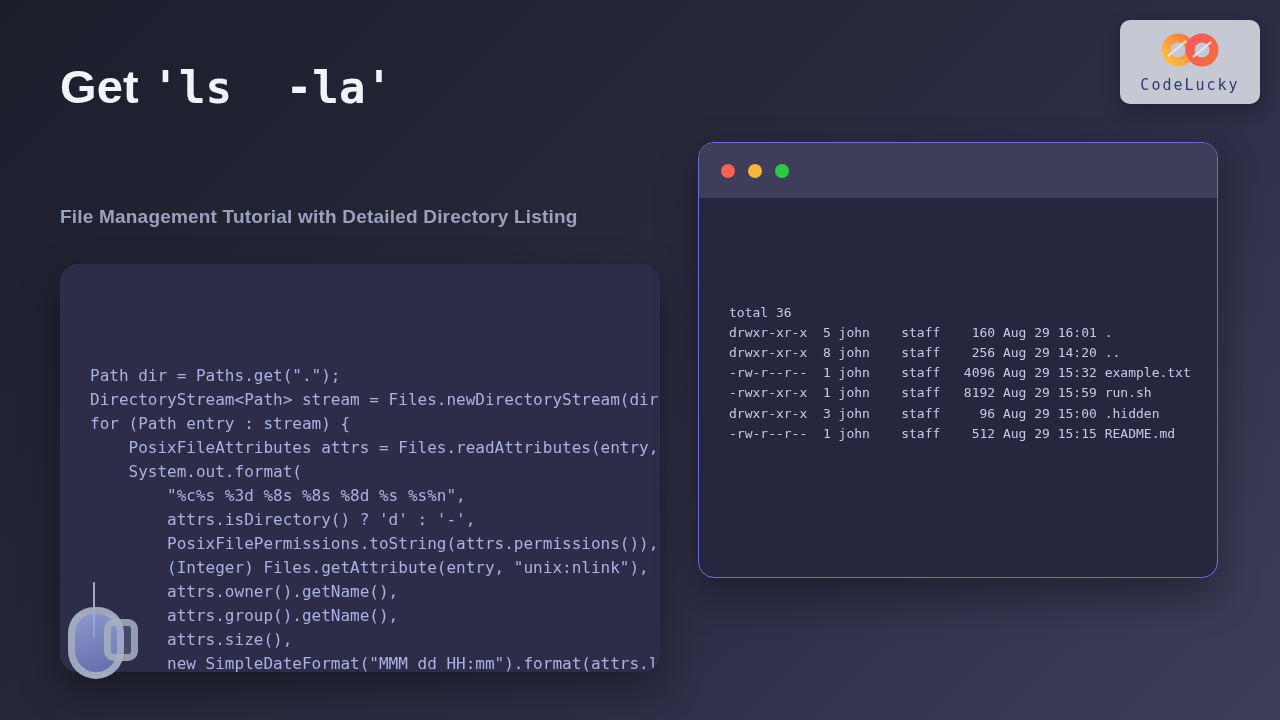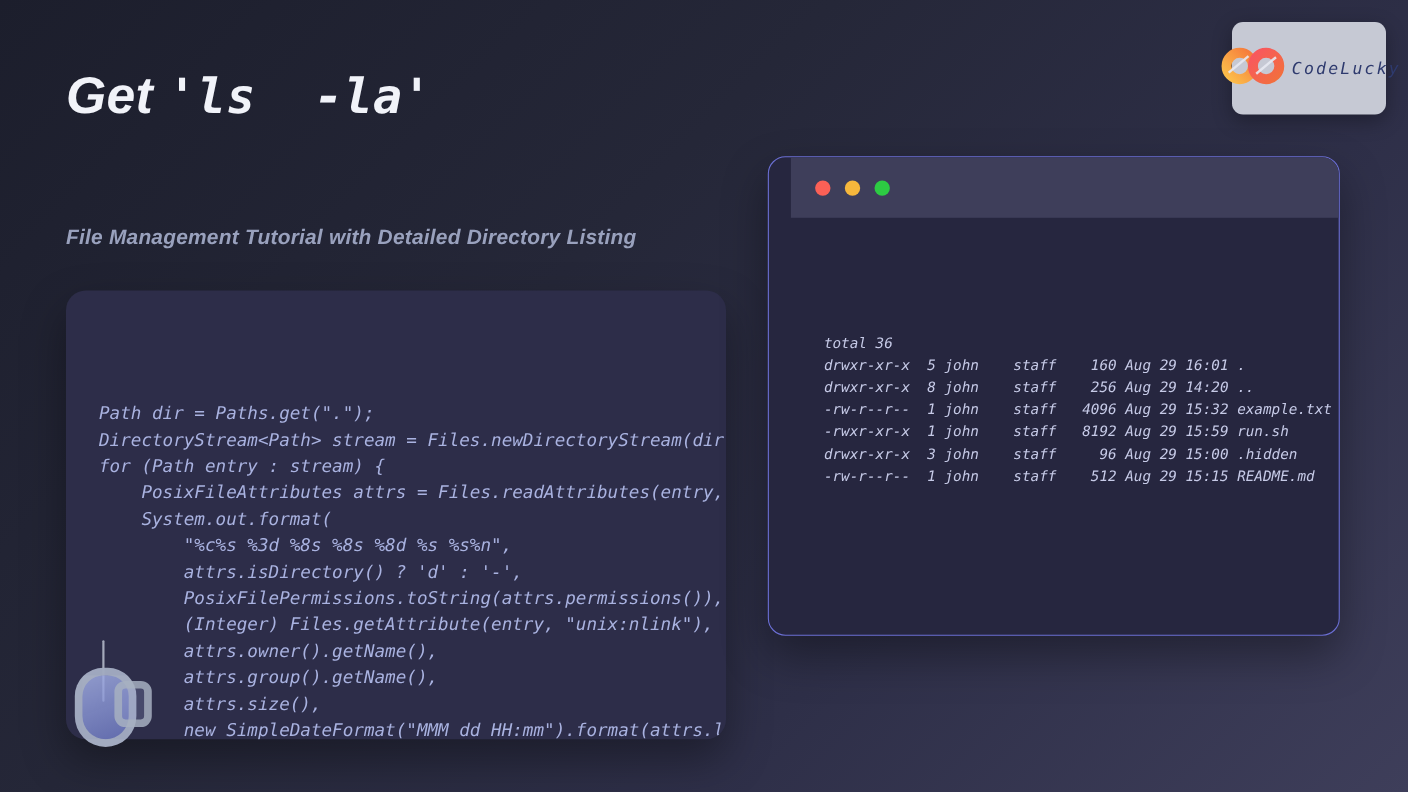--- a/index.html
+++ b/index.html
@@ -1,42 +1,42 @@
 <!DOCTYPE html>
 <html><head>
 <meta charset="utf-8">
 <style>
   html,body{margin:0;padding:0;}
   body{
     width:1280px;height:720px;overflow:hidden;position:relative;
     background:linear-gradient(135deg,#1c1e2c 0%,#252738 38%,#2e2f48 68%,#3e3e5a 100%);
     font-family:"Liberation Sans",sans-serif;
   }
-  .abs{position:absolute;font-style:italic;}
+  .abs{position:absolute;}
 
   
   .title{
     left:60px;top:30px;width:620px;
     color:#f1f3f9;font-size:47px;font-weight:700;line-height:52px;
     letter-spacing:.2px;
   }
   .title .mono{
     font-family:"DejaVu Sans Mono","Liberation Mono",monospace;
     font-size:44px;white-space:pre;
   }
   .subtitle{
     left:60px;top:206px;width:640px;
     color:#99a1bd;font-size:19px;font-weight:700;letter-spacing:.2px;
   }
 
   
   .logo-badge{
     left:1120px;top:20px;width:140px;height:84px;border-radius:10px;
     background:#c6c9d4;box-shadow:0 6px 18px rgba(0,0,0,.30);
-    display:flex;flex-direction:row;align-items:center;justify-content:center;gap:2px;
+    display:flex;flex-direction:column;align-items:center;justify-content:center;gap:2px;
   }
   .logo-text{
     font-family:"DejaVu Sans Mono","Liberation Mono",monospace;
     font-size:15px;font-weight:500;color:#2e3a6e;letter-spacing:2px;
   }
 
   
   .code-card{
     left:60px;top:264px;width:600px;height:408px;border-radius:18px;
     background:#2d2d49;box-shadow:0 18px 40px rgba(0,0,0,.35);
@@ -47,21 +47,21 @@
     font-family:"DejaVu Sans Mono","Liberation Mono",monospace;
     font-size:16px;line-height:24px;color:#a9b2e0;
     white-space:pre;overflow:hidden;width:570px;
   }
 
   
   .terminal{
     left:698px;top:142px;width:520px;height:436px;border-radius:16px;
     background:#26263f;border:1.5px solid #6b6fd4;
     box-shadow:0 18px 40px rgba(0,0,0,.35);
-    overflow:hidden;box-sizing:border-box;padding-left:20px;
+    overflow:hidden;box-sizing:border-box;
   }
   .terminal-bar{
     height:55px;background:#3e3e5a;
     display:flex;align-items:center;padding-left:22px;gap:13px;
   }
   .dot{width:14px;height:14px;border-radius:50%;}
   .terminal-body{
     padding:44px 0 0 30px;
     font-family:"DejaVu Sans Mono","Liberation Mono",monospace;
     font-size:13px;line-height:20.2px;color:#c6cae7;

